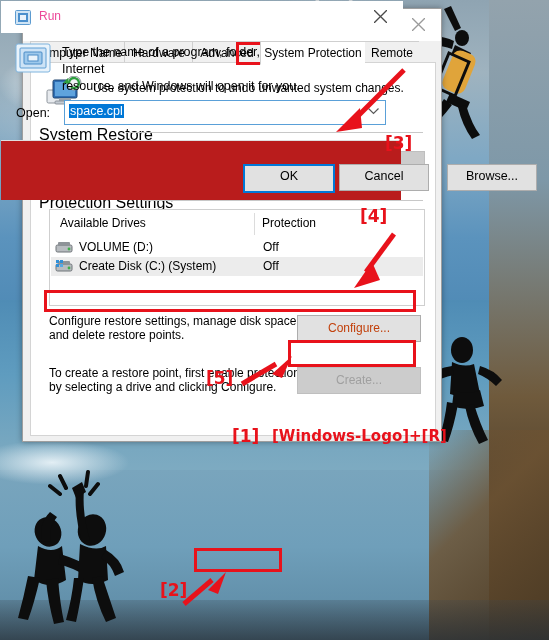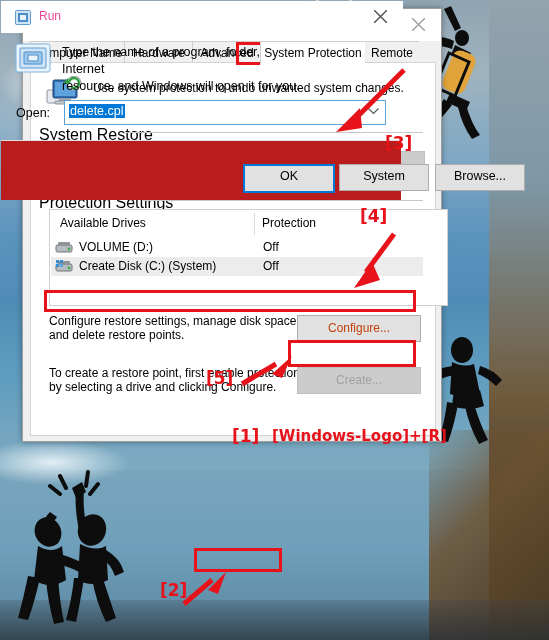--- a/index.html
+++ b/index.html
@@ -92,21 +92,21 @@
 
   .grp{position:absolute;font-size:16px;color:#000;}
   .grp-line{position:absolute;height:1px;background:#c8c8c8;}
 
   .body-text{position:absolute;font-size:12px;color:#000;line-height:14px;}
 
   .btn{position:absolute;background:#e1e1e1;border:1px solid #adadad;
        font-size:12px;color:#c2410c;text-align:center;font-family:"Liberation Sans",sans-serif;}
   .btn.dis{background:#cccccc;border:1px solid #bfbfbf;color:#a0a0a0;}
 
-  .drvbox{position:absolute;border:1px solid #cfcfcf;background:#fff;padding-left:23px;}
+  .drvbox{position:absolute;border:1px solid #cfcfcf;background:#fff;}
   .drv-hdr{position:absolute;font-size:12px;color:#000;}
   .drv-sep{position:absolute;width:1px;background:#dcdcdc;}
   .drv-row{position:absolute;left:1px;height:19px;font-size:12px;color:#000;}
   .drv-row.sel{background:#ececec;}
   .drv-name{position:absolute;left:28px;top:2px;}
   .drv-prot{position:absolute;left:212px;top:2px;}
   .drv-ico{position:absolute;left:4px;top:3px;}
 
   
   #rundlg{left:133px;top:420px;width:402px;height:200px;background:#f0f0f0;border:1px solid #b0b0b0;}
@@ -319,30 +319,30 @@
     <rect x="13" y="13" width="10" height="6" fill="#e9f3fb" stroke="#4a8cc6"></rect>
   </svg>
 
   <div class="run-desc">
     <div>Type the name of a program, folder, document, or Internet</div>
     <div>resource, and Windows will open it for you.</div>
   </div>
 
   <div class="open-lbl">Open:</div>
   <div class="open-box">
-    <span class="open-val">delete.cpl</span>
+    <span class="open-val">space.cpl</span>
     <svg class="combo-arrow" width="11" height="7" viewBox="0 0 11 7">
       <path d="M0.5 0.5 L5.5 5.5 L10.5 0.5" fill="none" stroke="#5a5a5a" stroke-width="1.2"></path>
     </svg>
   </div>
 
   <div class="run-foot">
     <div class="rbtn def" style="left:242px;">OK</div>
-    <div class="rbtn" style="left:338px;">System</div>
-    <div class="rbtn" style="left:434px;">Browse...</div>
+    <div class="rbtn" style="left:338px;">Cancel</div>
+    <div class="rbtn" style="left:446px;">Browse...</div>
   </div>
 </div>
 
 <div class="anno-box" style="left:236px;top:42px;width:106px;height:23px;"></div>
 <svg class="arrow" style="left:330px;top:62px;" width="80" height="72">
   <path d="M74 8 L24 58" stroke="#e8121b" stroke-width="5"></path>
   <path d="M6 70 L30 46 L32 66 z" fill="#e8121b"></path>
 </svg>
 <div class="anno-lbl" style="left:385px;top:133px;">[3]</div>
 

